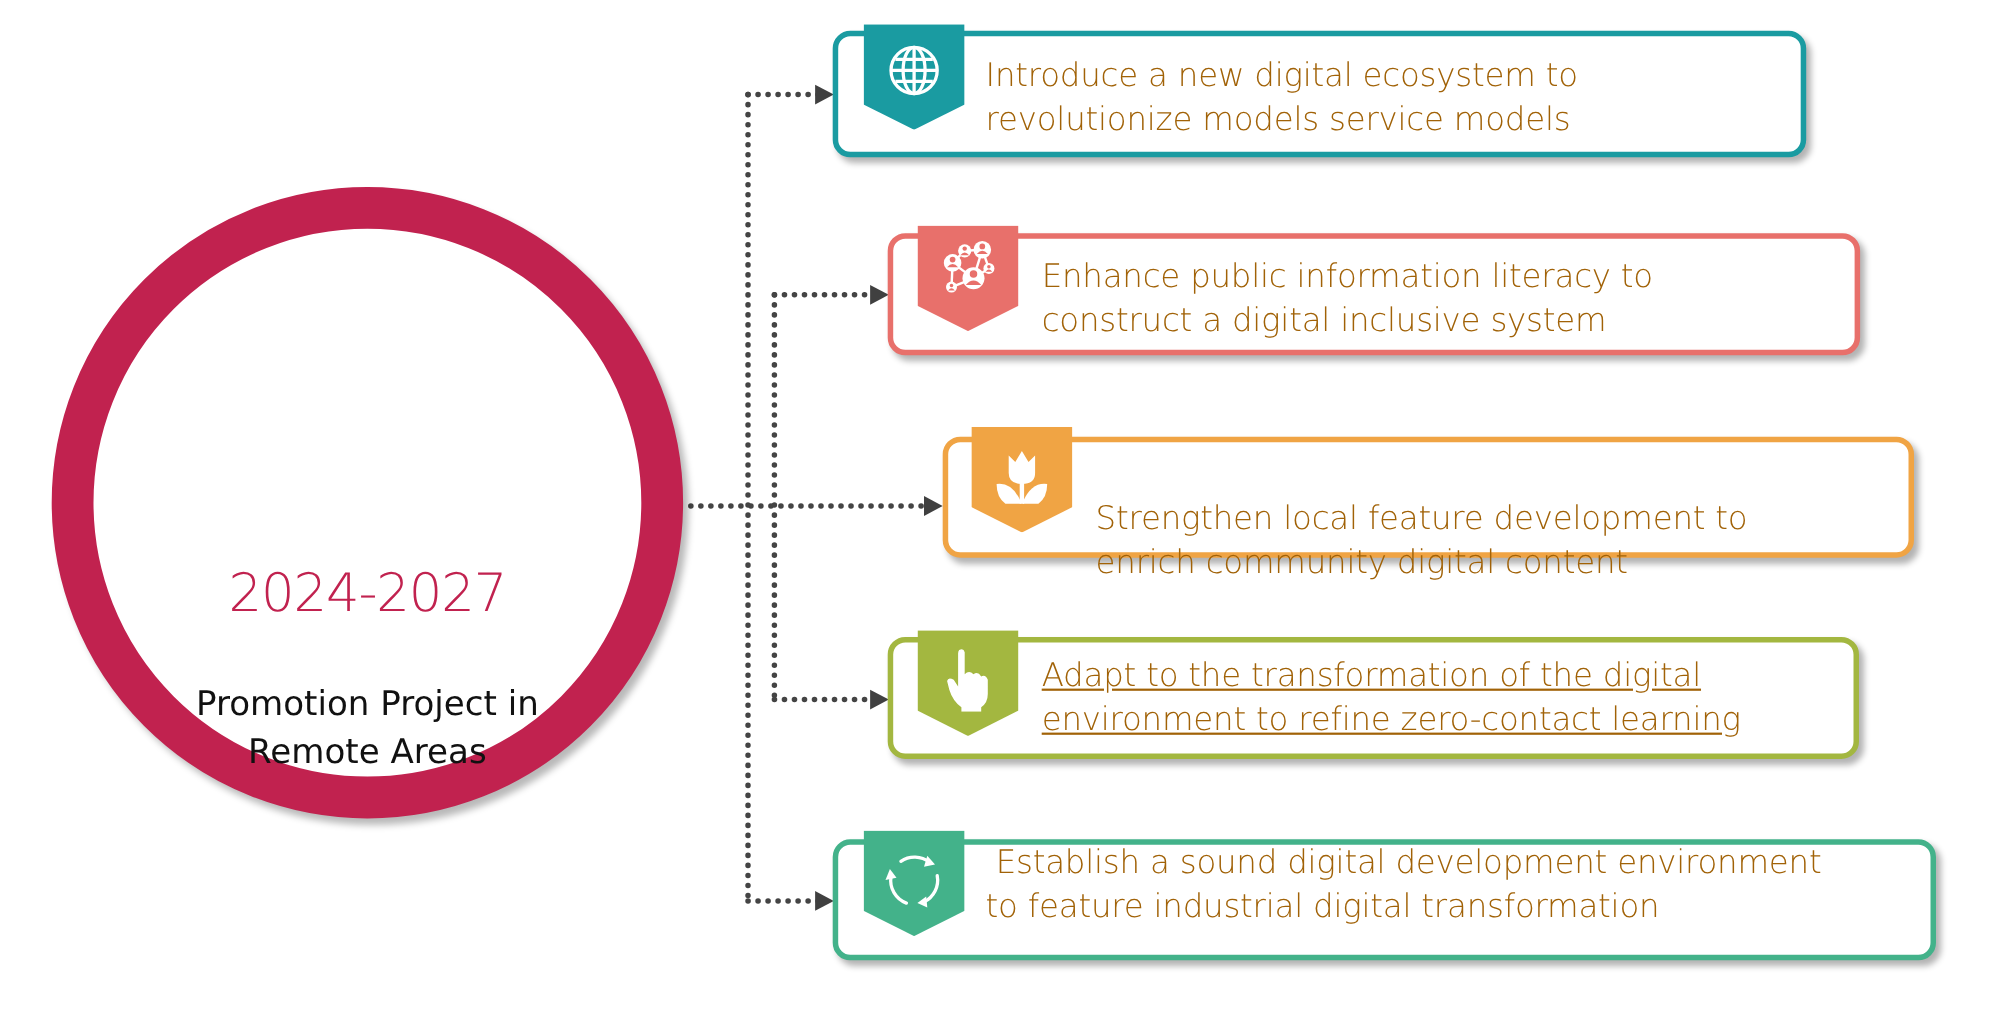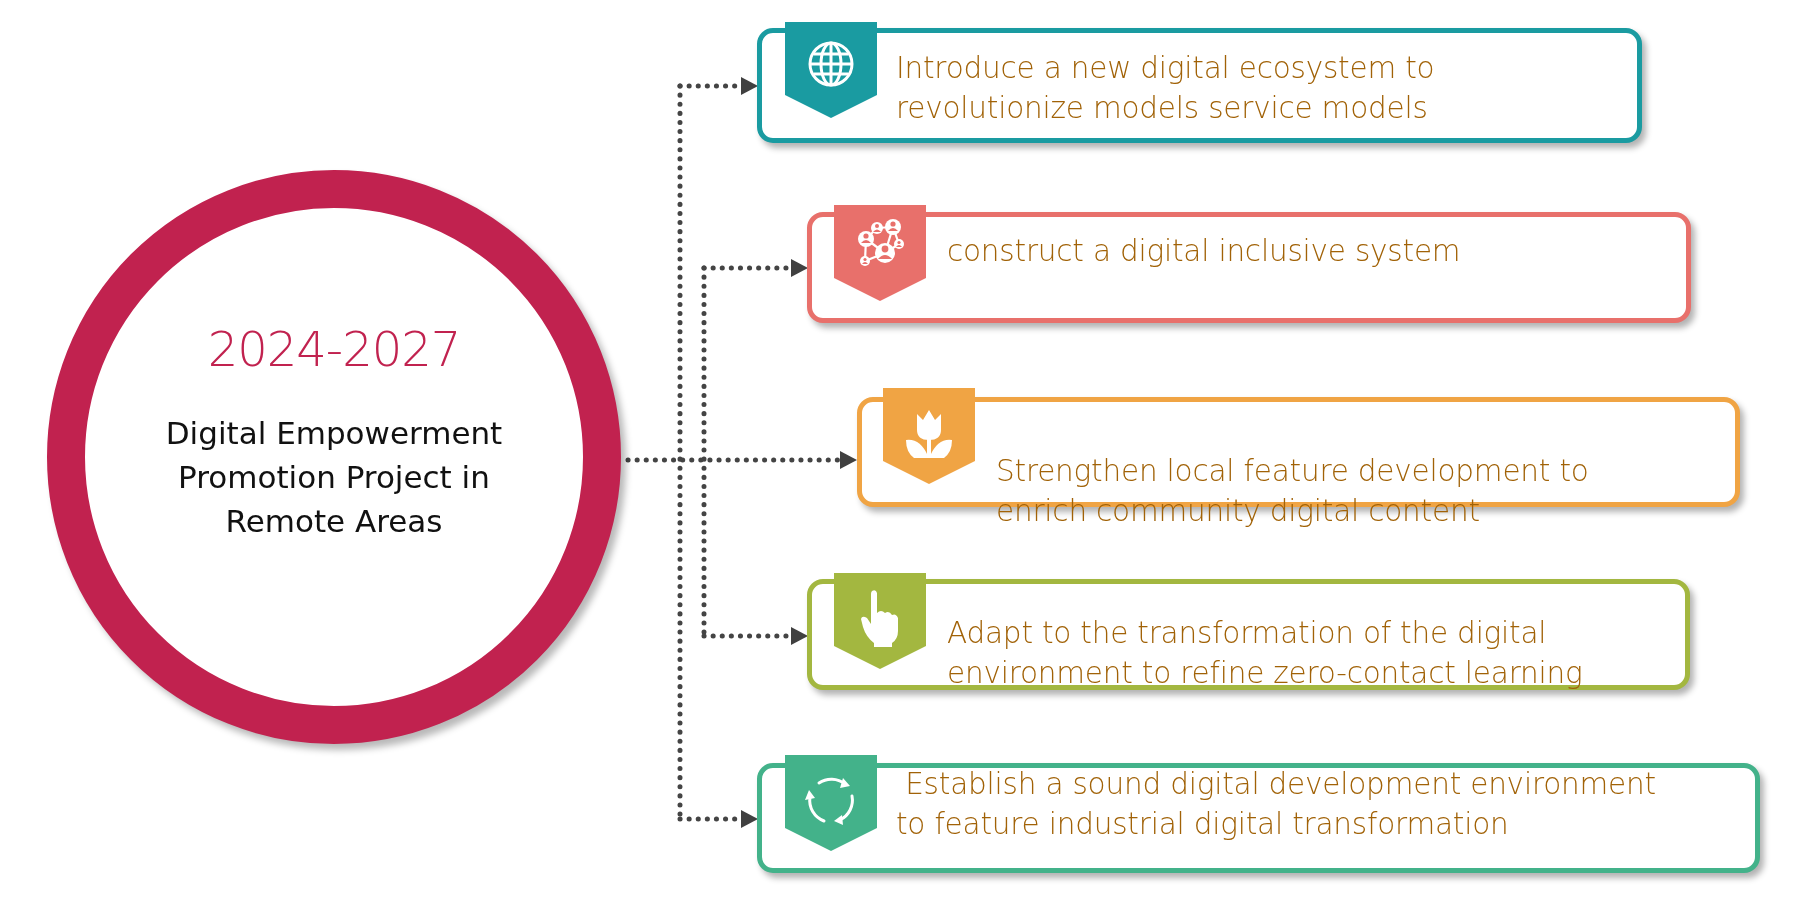--- a/index.html
+++ b/index.html
@@ -4,21 +4,21 @@
 <style>
   html, body { margin:0; padding:0; background:#ffffff; }
   body { width:1819px; height:917px; position:relative; overflow:hidden;
          font-family:"Liberation Sans", "DejaVu Sans", sans-serif; }
   .connectors { position:absolute; left:0; top:0; width:1819px; height:917px; pointer-events:none; }
 
   .hub { position:absolute; left:47px; top:170px; width:574px; height:574px; box-sizing:border-box;
          border:38px solid #C1224F; border-radius:50%; background:#fff;
          box-shadow: 5px 6px 7px rgba(0,0,0,0.28); }
   .hub-inner { position:absolute; left:0; top:0; right:0; bottom:0; display:flex; flex-direction:column;
-               align-items:center; justify-content:center; text-align:center; }
+               align-items:center; justify-content:flex-end; text-align:center;gap:17px; }
   .hub-year { font-family:"DejaVu Sans", sans-serif; font-weight:300; font-size:48px; color:#C1224F;
               letter-spacing:-1px; margin-top:-50px; }
   .hub-title { margin-top:34px; font-family:"DejaVu Sans", sans-serif; font-size:31px; line-height:44px;
                color:#111; width:420px; }
 
   .card { position:absolute; box-sizing:border-box; background:#fff; border:5px solid; border-radius:16px;
           box-shadow: 4px 5px 6px rgba(0,0,0,0.30); }
   .banner { position:absolute; width:92px; top:0; height:96px;
             clip-path: polygon(0 0, 100% 0, 100% 76%, 50% 100%, 0 76%); display:flex; justify-content:center; }
   .banner svg { margin-top:17px; }
@@ -53,21 +53,20 @@
     <path d="M840,451 L857,460 L840,469 z"></path>
     <path d="M791,627 L808,636 L791,645 z"></path>
     <path d="M741,810 L758,819 L741,828 z"></path>
   </g>
 </svg>
 
 <div class="hub">
   <div class="hub-inner">
     <div class="hub-year">2024-2027</div>
     <div class="hub-title">
-      <div>Digital Empowerment</div>
       <div>Promotion Project in</div>
       <div>Remote Areas</div>
     </div>
   </div>
 </div>
 
 <div class="card" style="left:757px; top:28px; width:885px; height:115px; border-color:#1A9BA1;"></div>
 <div class="banner" style="left:785px; top:22px; background:#1A9BA1;">
   <svg width="50" height="50" viewBox="0 0 50 50" fill="none" stroke="#fff" stroke-width="3">
     <circle cx="25" cy="25" r="21"></circle>
@@ -114,20 +113,21 @@
       <circle cx="33" cy="32" r="3.4"></circle>
         <path d="M26,42 q7,-8 14,0 z"></path>
       <circle cx="47" cy="25.5" r="1.6"></circle>
         <path d="M44,30 q3,-4 6,0 z"></path>
       <circle cx="13" cy="42.5" r="1.6"></circle>
         <path d="M10,47 q3,-4 6,0 z"></path>
     </g>
   </svg>
 </div>
 <div class="card-text" style="left:947px; top:231px;">
+  <span>Enhance public information literacy to</span>
   <span>construct a digital inclusive system</span>
 </div>
 
 <div class="card" style="left:857px; top:397px; width:883px; height:110px; border-color:#F0A444;"></div>
 <div class="banner" style="left:883px; top:388px; background:#F0A444;">
   <svg width="50" height="56" viewBox="0 0 50 56" style="margin-top:18px;">
     <g fill="#fff">
       <path d="M13,8 L19,14 L25,4 L31,14 L37,8 L37,24 Q37,34 25,34 Q13,34 13,24 Z"></path>
       <rect x="23" y="32" width="4" height="20"></rect>
       <path d="M2,34 Q16,32 24,50 L24,52 L10,52 Q2,46 2,34 Z"></path>
@@ -139,21 +139,21 @@
   <span>Strengthen local feature development to</span>
   <span>enrich community digital content</span>
 </div>
 
 <div class="card" style="left:807px; top:579px; width:883px; height:111px; border-color:#A3B740;"></div>
 <div class="banner" style="left:834px; top:573px; background:#A3B740;">
   <svg width="44" height="60" viewBox="0 0 44 60" style="margin-top:14px;">
     <path fill="#fff" d="M14,4 Q18,2 19,6 L19,26 Q23,22 27,26 Q31,23 34,28 Q38,26 40,31 L40,44 Q40,52 34,56 L34,60 L16,60 L16,56 Q8,50 5,40 L3,32 Q4,28 9,31 L13,37 L13,7 Q13,5 14,4 Z"></path>
   </svg>
 </div>
-<div class="card-text" style="left:947px; top:613px;">
+<div class="card-text" style="left:947px; top:594px;text-decoration:underline;">
   <span>Adapt to the transformation of the digital</span>
   <span>environment to refine zero-contact learning</span>
 </div>
 
 <div class="card" style="left:757px; top:763px; width:1003px; height:110px; border-color:#43B28A;"></div>
 <div class="banner" style="left:785px; top:755px; background:#43B28A;">
   <svg width="58" height="58" viewBox="0 0 58 58" style="margin-top:16px;">
     <g fill="none" stroke="#fff" stroke-width="3" stroke-linecap="round">
       <path d="M17,12 A22,22 0 0 1 43,13"></path>
       <path d="M50,25 A22,22 0 0 1 38,49"></path>

